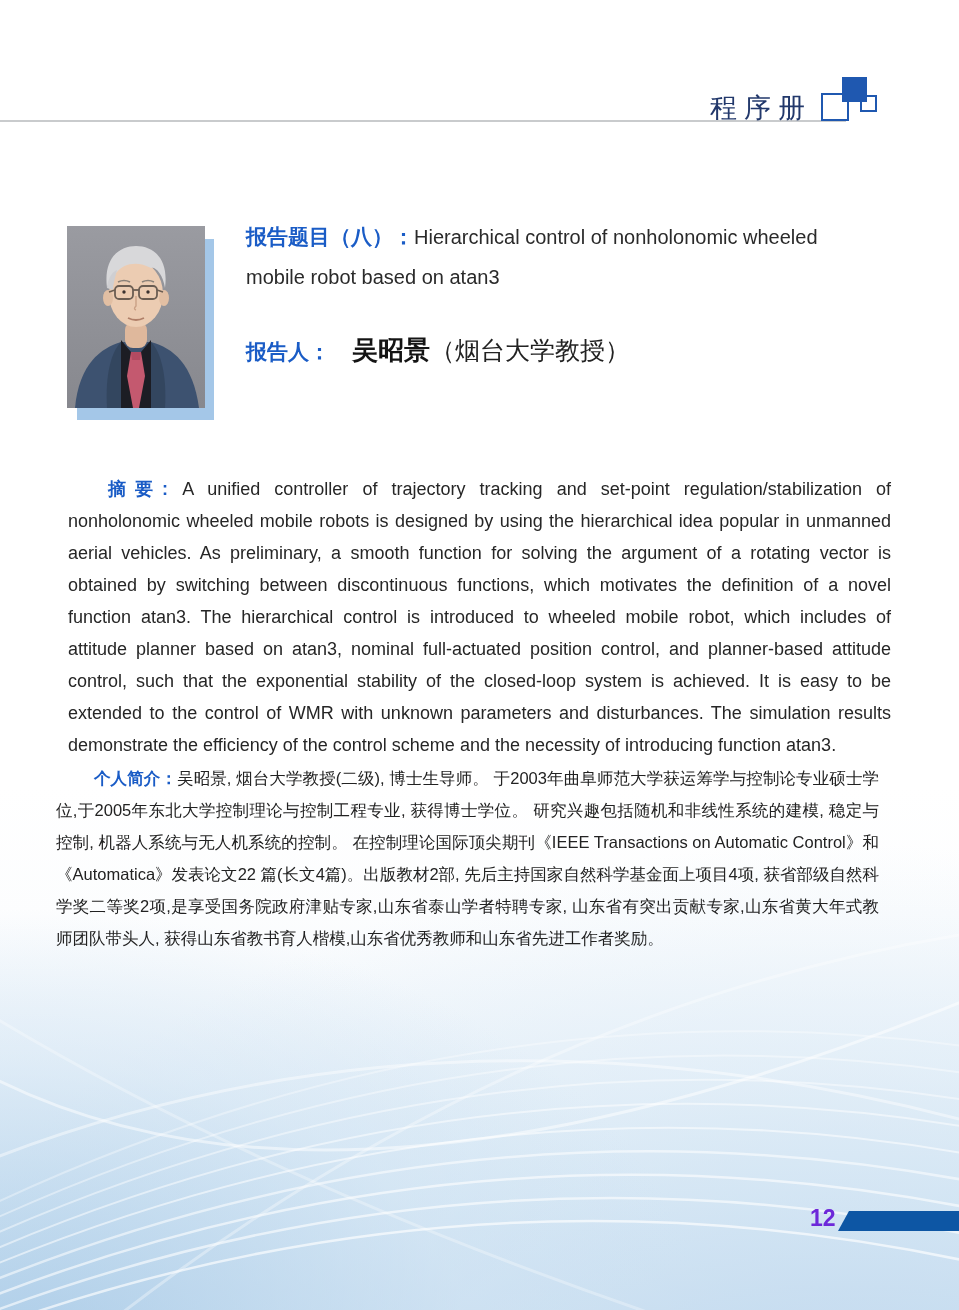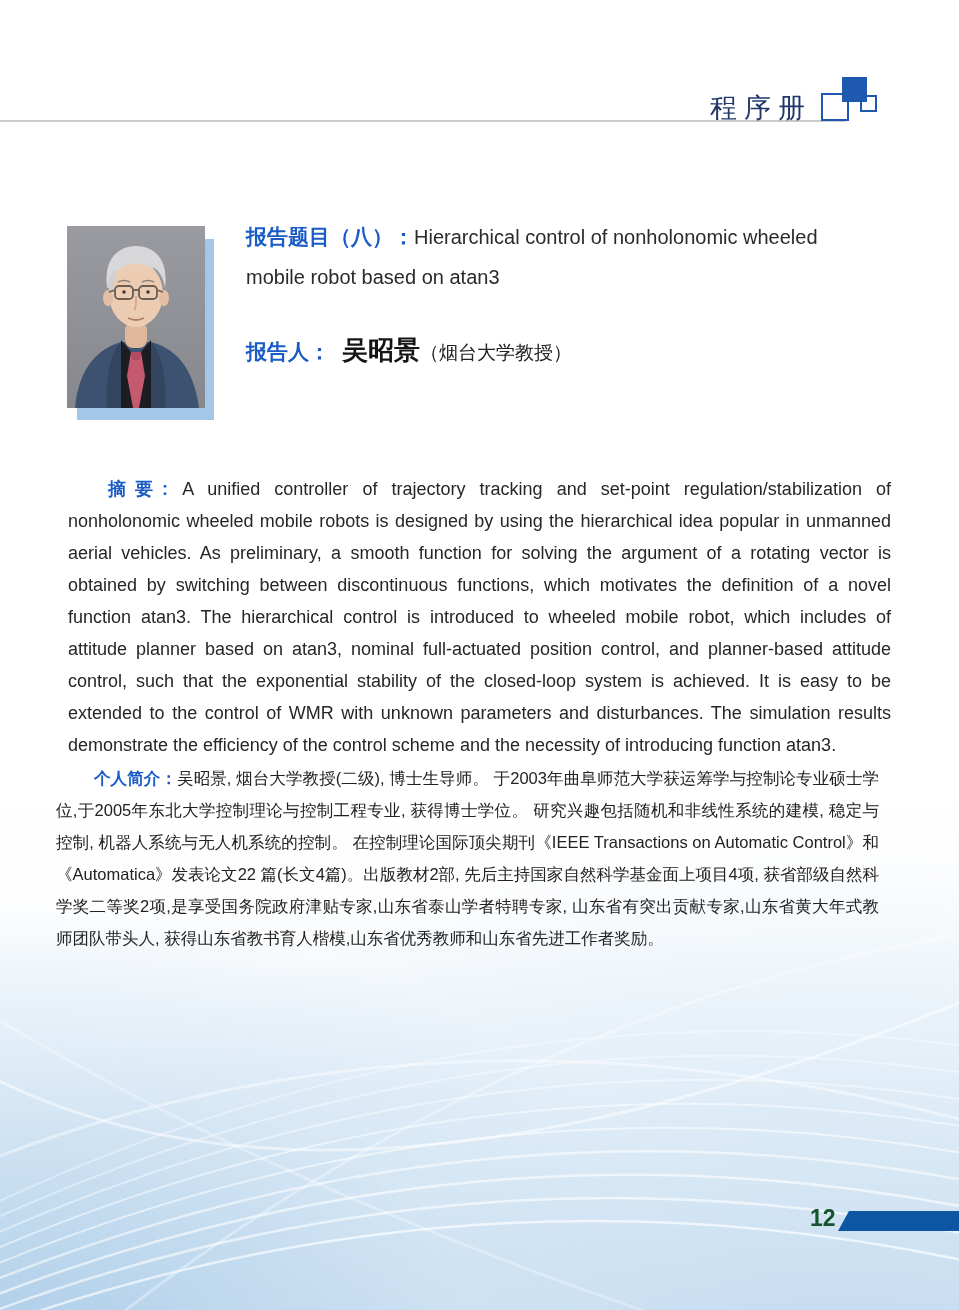--- a/index.html
+++ b/index.html
@@ -29,38 +29,38 @@
   
   .photo-shadow { position:absolute; left:77px; top:239px; width:137px; height:181px; background:#a4c7e8; z-index:2; }
   .photo { position:absolute; left:67px; top:226px; width:138px; height:182px; z-index:3; }
 
   
   .talk-title { position:absolute; left:246px; top:217px; width:592px; z-index:3;
                 font-size:20px; line-height:40px; color:#2a2a2a; }
   .talk-title .label { color:#1a5cc6; font-weight:bold; font-size:21px;margin-top:36px; }
   .speaker { position:absolute; left:246px; top:333px; z-index:3; font-size:19px; color:#1c1c1c; white-space:nowrap; }
   .speaker .label { color:#1a5cc6; font-weight:bold; font-size:21px; }
-  .speaker .name { color:#141414; font-weight:bold; font-size:26px; margin-left:12px; }
-  .speaker .affil { color:#222; font-size:19px; }
+  .speaker .name { color:#141414; font-weight:bold; font-size:26px; margin-left:22px; }
+  .speaker .affil { color:#222; font-size:25px; }
 
   
   .abstract { position:absolute; left:68px; top:473px; width:823px; z-index:3;
               font-size:18px; line-height:32px; color:#262626;
               text-align:justify; text-indent:40px; }
   .abstract .label { color:#1a5cc6; font-weight:bold; }
 
   
   .bio { position:absolute; left:56px; top:762px; width:823px; z-index:3;
          font-size:16.5px; line-height:32px; color:#222222;
          text-align:justify; text-indent:38px; }
   .bio .label { color:#1a5cc6; font-weight:bold; }
 
   
   .page-number { position:absolute; left:810px; top:1205px; z-index:3;
-                 font-size:23px; font-weight:bold; color:#14532d; }
+                 font-size:23px; font-weight:bold; color:#6d28d9; }
   .page-bar { position:absolute; left:838px; top:1211px; width:121px; height:20px; z-index:3;
               background:#0d56a4; clip-path:polygon(11px 0, 100% 0, 100% 100%, 0 100%); }
 </style>
 </head>
 <body>
 
 <div class="page">
 
   <div class="bg"></div>
 

